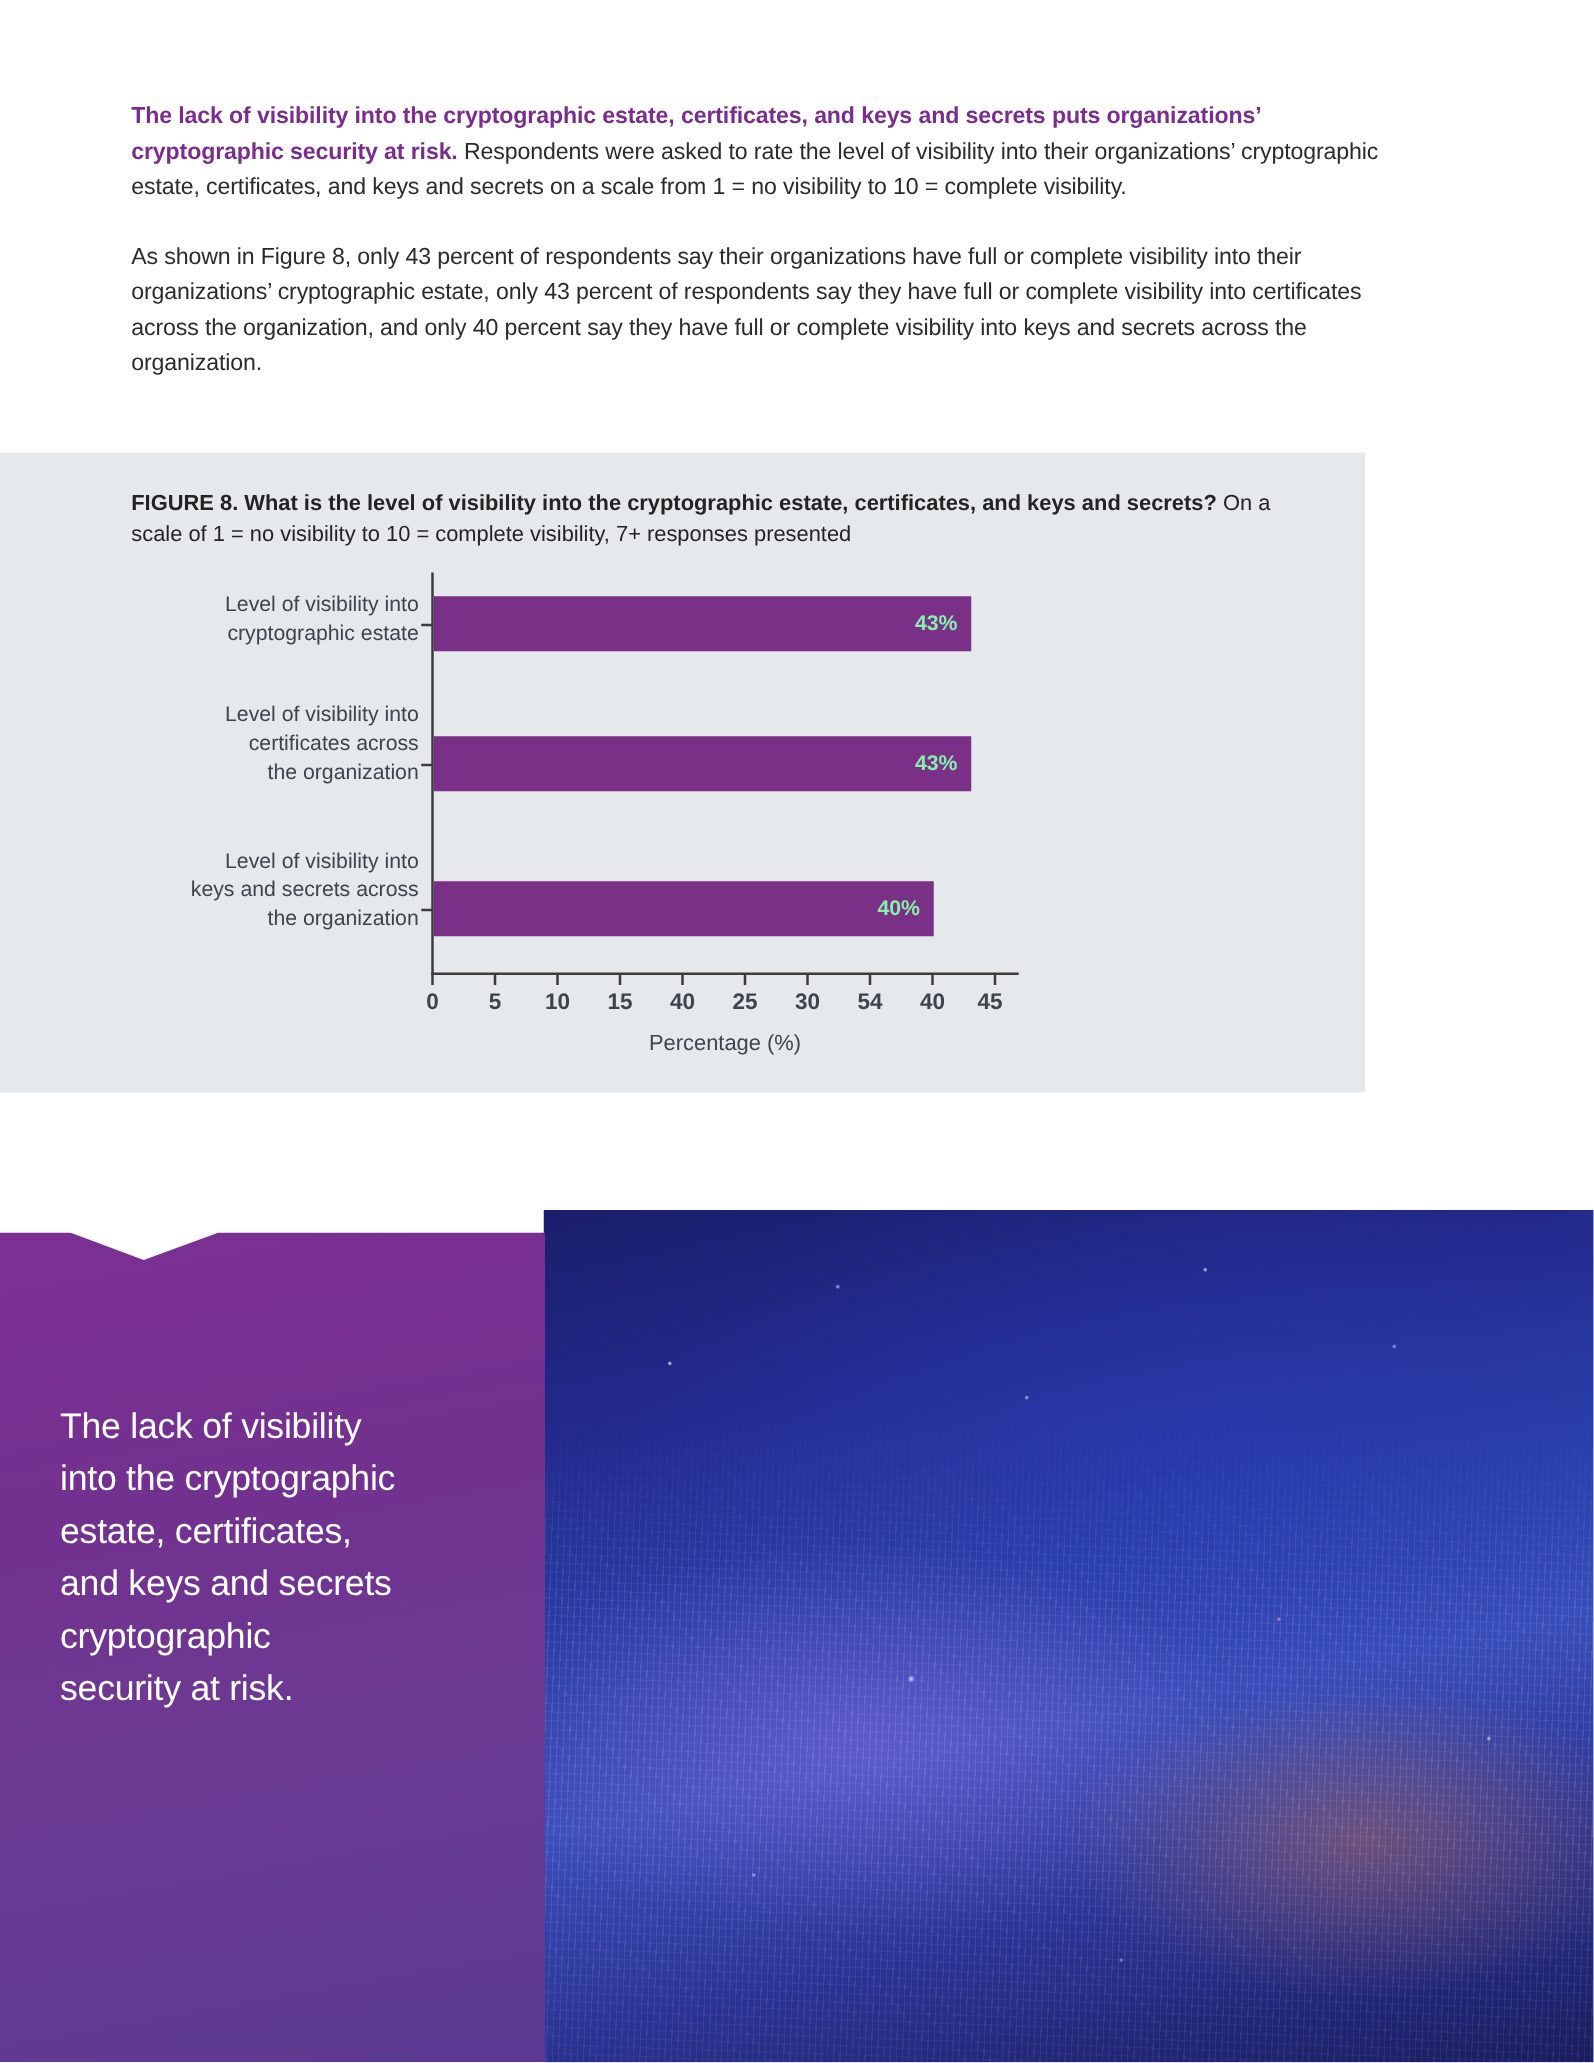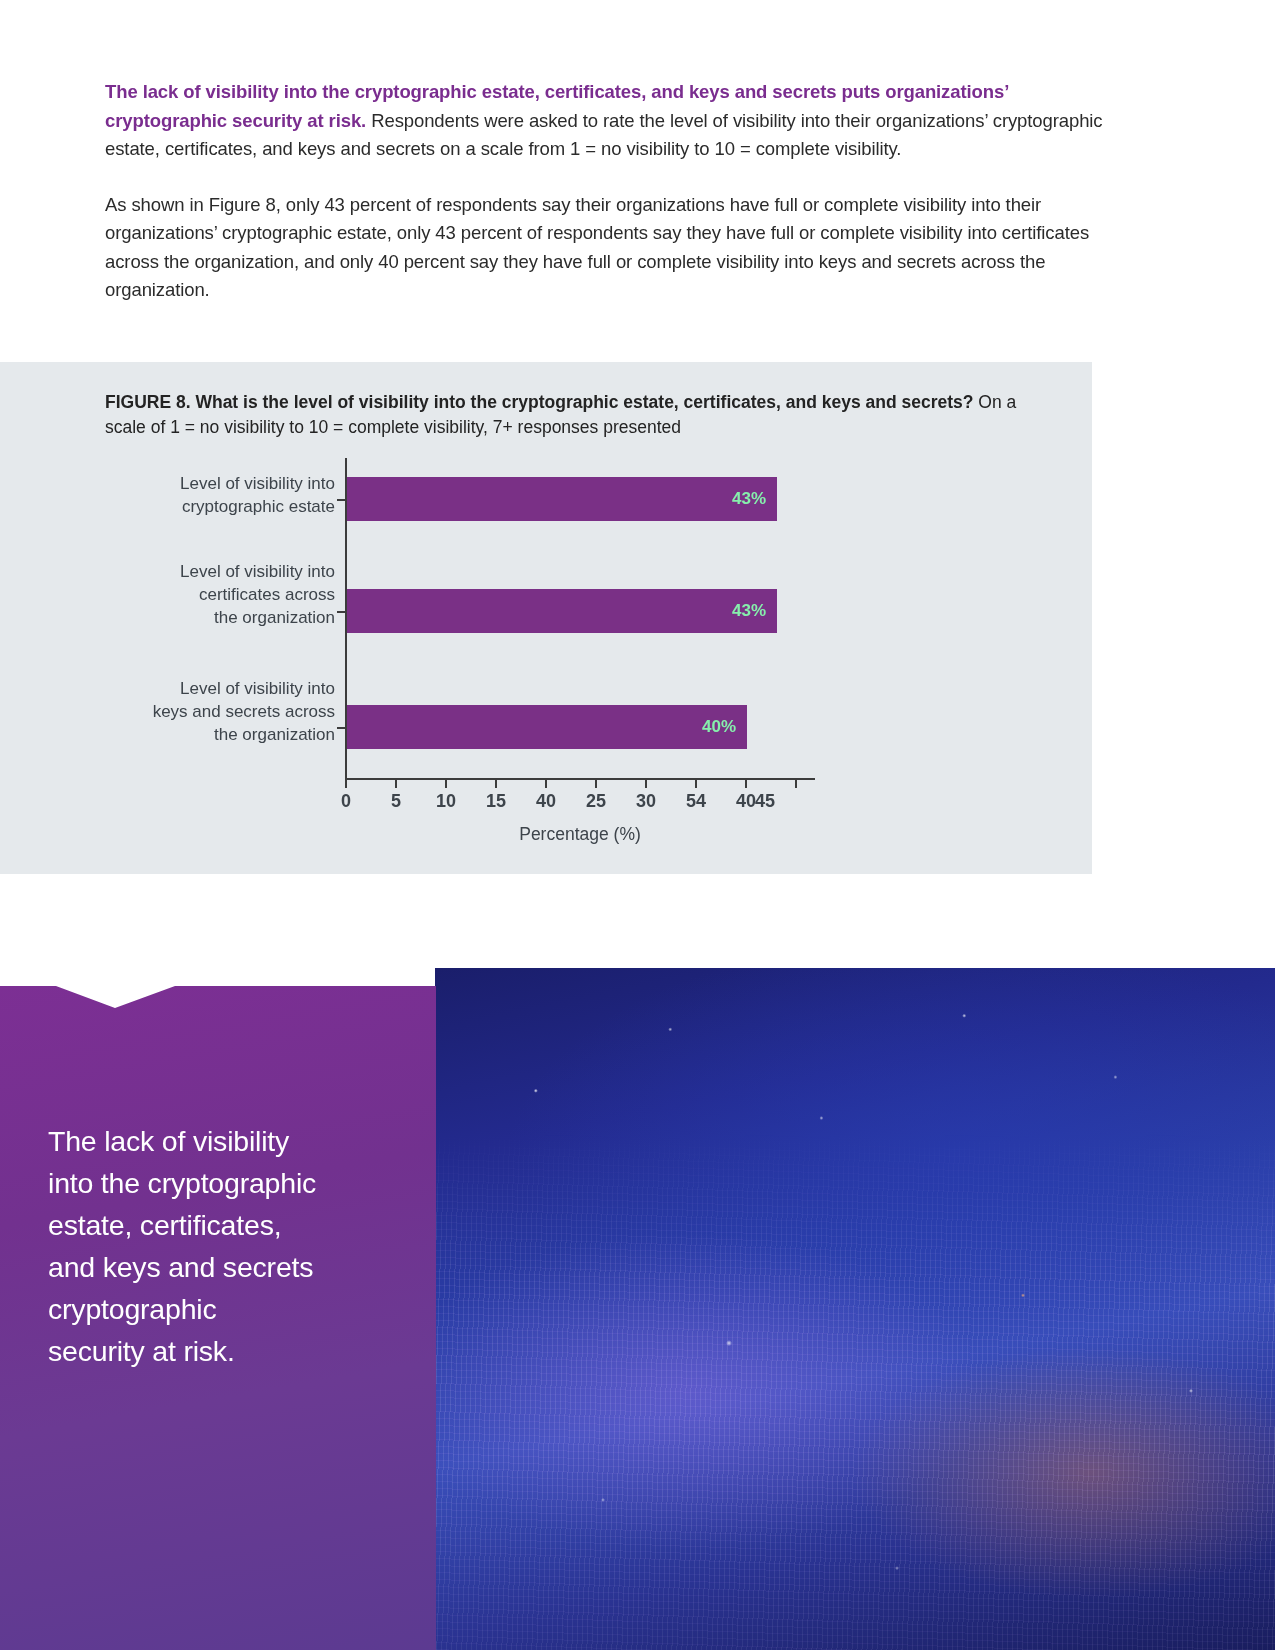--- a/index.html
+++ b/index.html
@@ -257,21 +257,21 @@
         <div class="tick-x-label" style="left: 546px;">40</div>
         <div class="tick-x" style="left: 595px;"></div>
         <div class="tick-x-label" style="left: 596px;">25</div>
         <div class="tick-x" style="left: 645px;"></div>
         <div class="tick-x-label" style="left: 646px;">30</div>
         <div class="tick-x" style="left: 695px;"></div>
         <div class="tick-x-label" style="left: 696px;">54</div>
         <div class="tick-x" style="left: 745px;"></div>
         <div class="tick-x-label" style="left: 746px;">40</div>
         <div class="tick-x" style="left: 795px;"></div>
-        <div class="tick-x-label" style="left: 765px;">45</div>
+        <div class="tick-x-label" style="left: 792px;">45</div>
       </div>
 
     <div class="x-axis-title">Percentage (%)</div>
   </div>
 </div>
 
 <div class="hero">
   <div class="hero-img"></div>
   <div class="hero-panel">
     <div class="hero-quote" id="heroQuote">

